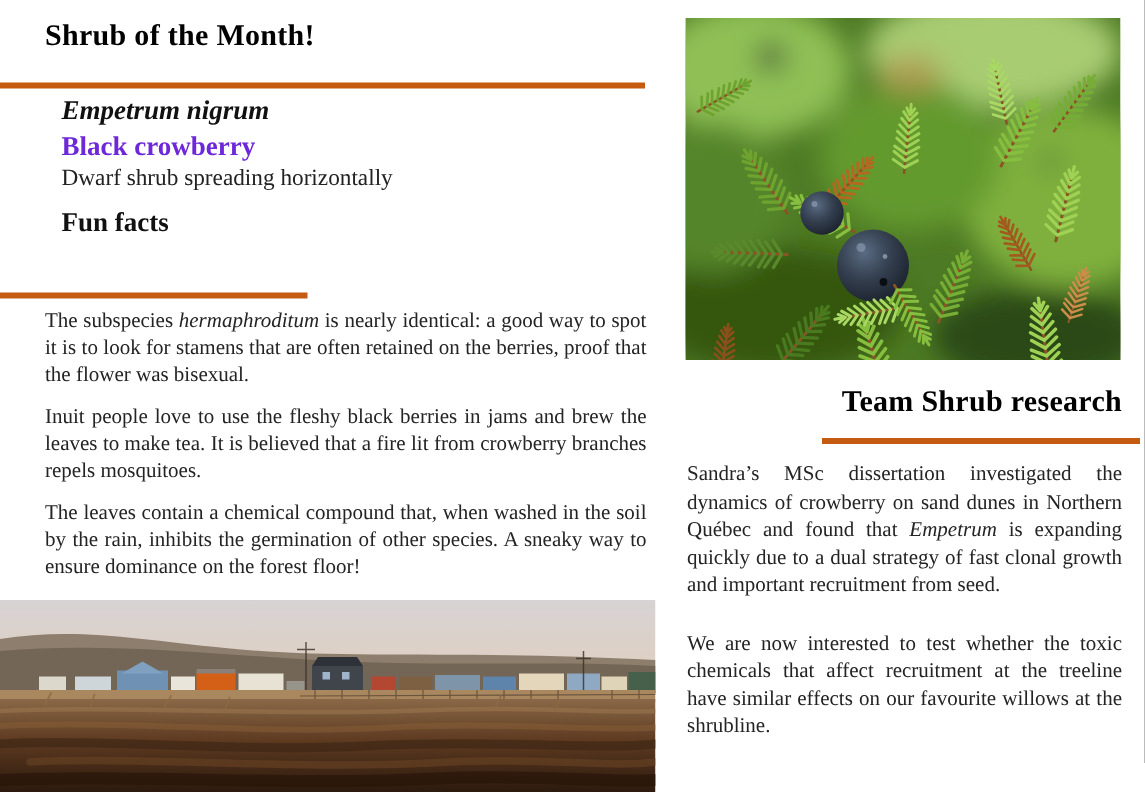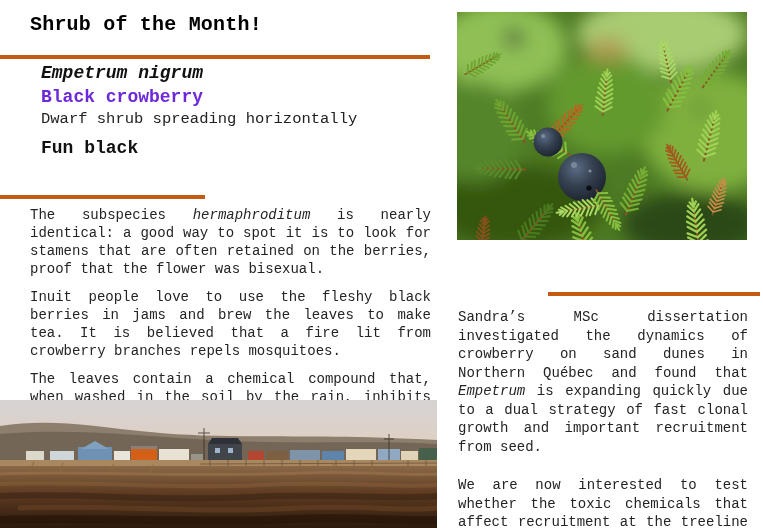--- a/index.html
+++ b/index.html
@@ -3,21 +3,21 @@
 <meta charset="utf-8">
 <style>
   :root { --accent: #c55a11; --ink: #2b2b2b; }
   * { margin: 0; padding: 0; box-sizing: border-box; }
   html, body { background: #888; }
   .page {
     position: relative;
     width: 763px; height: 528px;
     background: #ffffff;
     overflow: hidden;
-    font-family: Liberation Mono, monospace;
+    font-family: Liberation Serif, serif;
     color: var(--ink);
     margin: 0 auto;
   }
   .abs { position: absolute; }
   .rule { position: absolute; height: 4px; background: var(--accent); }
 
   .page-title {
     left: 30px; top: 13px; width: 400px;
     font-size: 20px; font-weight: bold; color: #000;
     letter-spacing: .2px;
@@ -58,21 +58,21 @@
 
 <div class="page">
 
   <h1 class="abs page-title">Shrub of the Month!</h1>
   <div class="rule" style="left:0; top:55px; width:430px;"></div>
 
   <div class="abs species-block">
     <div class="species-name">Empetrum nigrum</div>
     <div class="common-name">Black crowberry</div>
     <div class="plain-line">Dwarf shrub spreading horizontally</div>
-    <div class="fun-facts-heading">Fun black</div>
+    <div class="fun-facts-heading">Fun facts</div>
   </div>
   <div class="rule" style="left:0; top:195px; width:205px;"></div>
 
   <div class="abs fun-facts-body">
     <p><span>The subspecies </span><i>hermaphroditum</i><span> is nearly identical: a good way to spot it is to look for stamens that are often retained on the berries, proof that the flower was bisexual.</span></p>
     <p><span>Inuit people love to use the fleshy black berries in jams and brew the leaves to make tea. It is believed that a fire lit from crowberry branches repels mosquitoes.</span></p>
     <p><span>The leaves contain a chemical compound that, when washed in the soil by the rain, inhibits the germination of other species. A sneaky way to ensure dominance on the forest floor!</span></p>
   </div>
 
   <div class="abs village-photo">
@@ -207,20 +207,21 @@
         <circle cx="133" cy="159" r="1.6" fill="#aebdcf" opacity="0.6"></circle>
         <circle cx="132" cy="176" r="2.6" fill="#0a0d12"></circle>
       </g>
       <g stroke-linecap="round">
         <use href="#sprig" color="#a9d964" transform="translate(104,200) rotate(-100) scale(0.9)"></use>
         <use href="#sprig" color="#86bf3f" transform="translate(160,214) rotate(150) scale(0.9)"></use>
       </g>
     </svg>
   </div>
 
+  <h2 class="abs research-heading">Team Shrub research</h2>
   <div class="rule" style="left:548px; top:292px; width:212px;"></div>
 
   <div class="abs research-body">
     <p><span>Sandra’s MSc dissertation investigated the dynamics of crowberry on sand dunes in Northern Québec and found that </span><i>Empetrum</i><span> is expanding quickly due to a dual strategy of fast clonal growth and important recruitment from seed.</span></p>
     <p><span>We are now interested to test whether the toxic chemicals that affect recruitment at the treeline have similar effects on our favourite willows at the shrubline.</span></p>
   </div>
 
 </div>
 
 </body></html>

